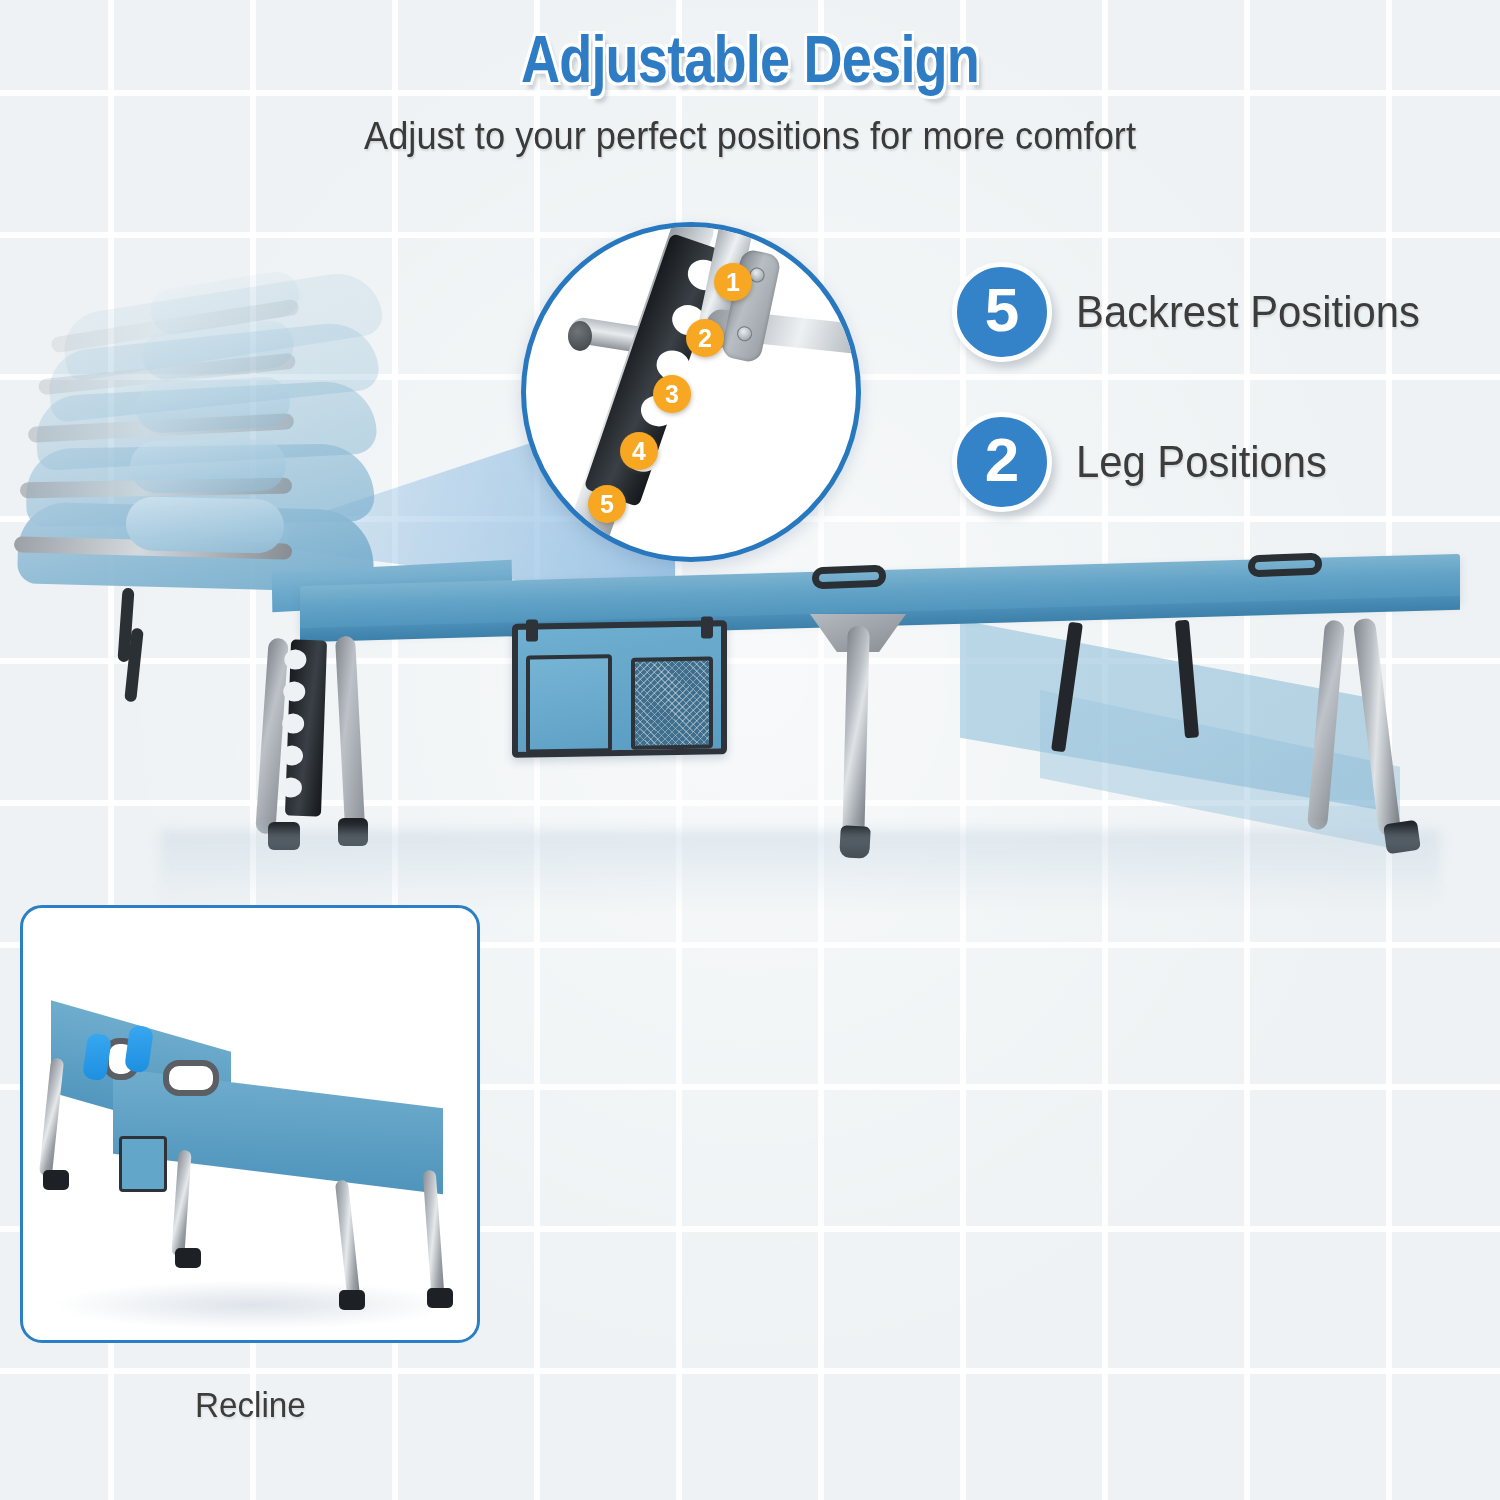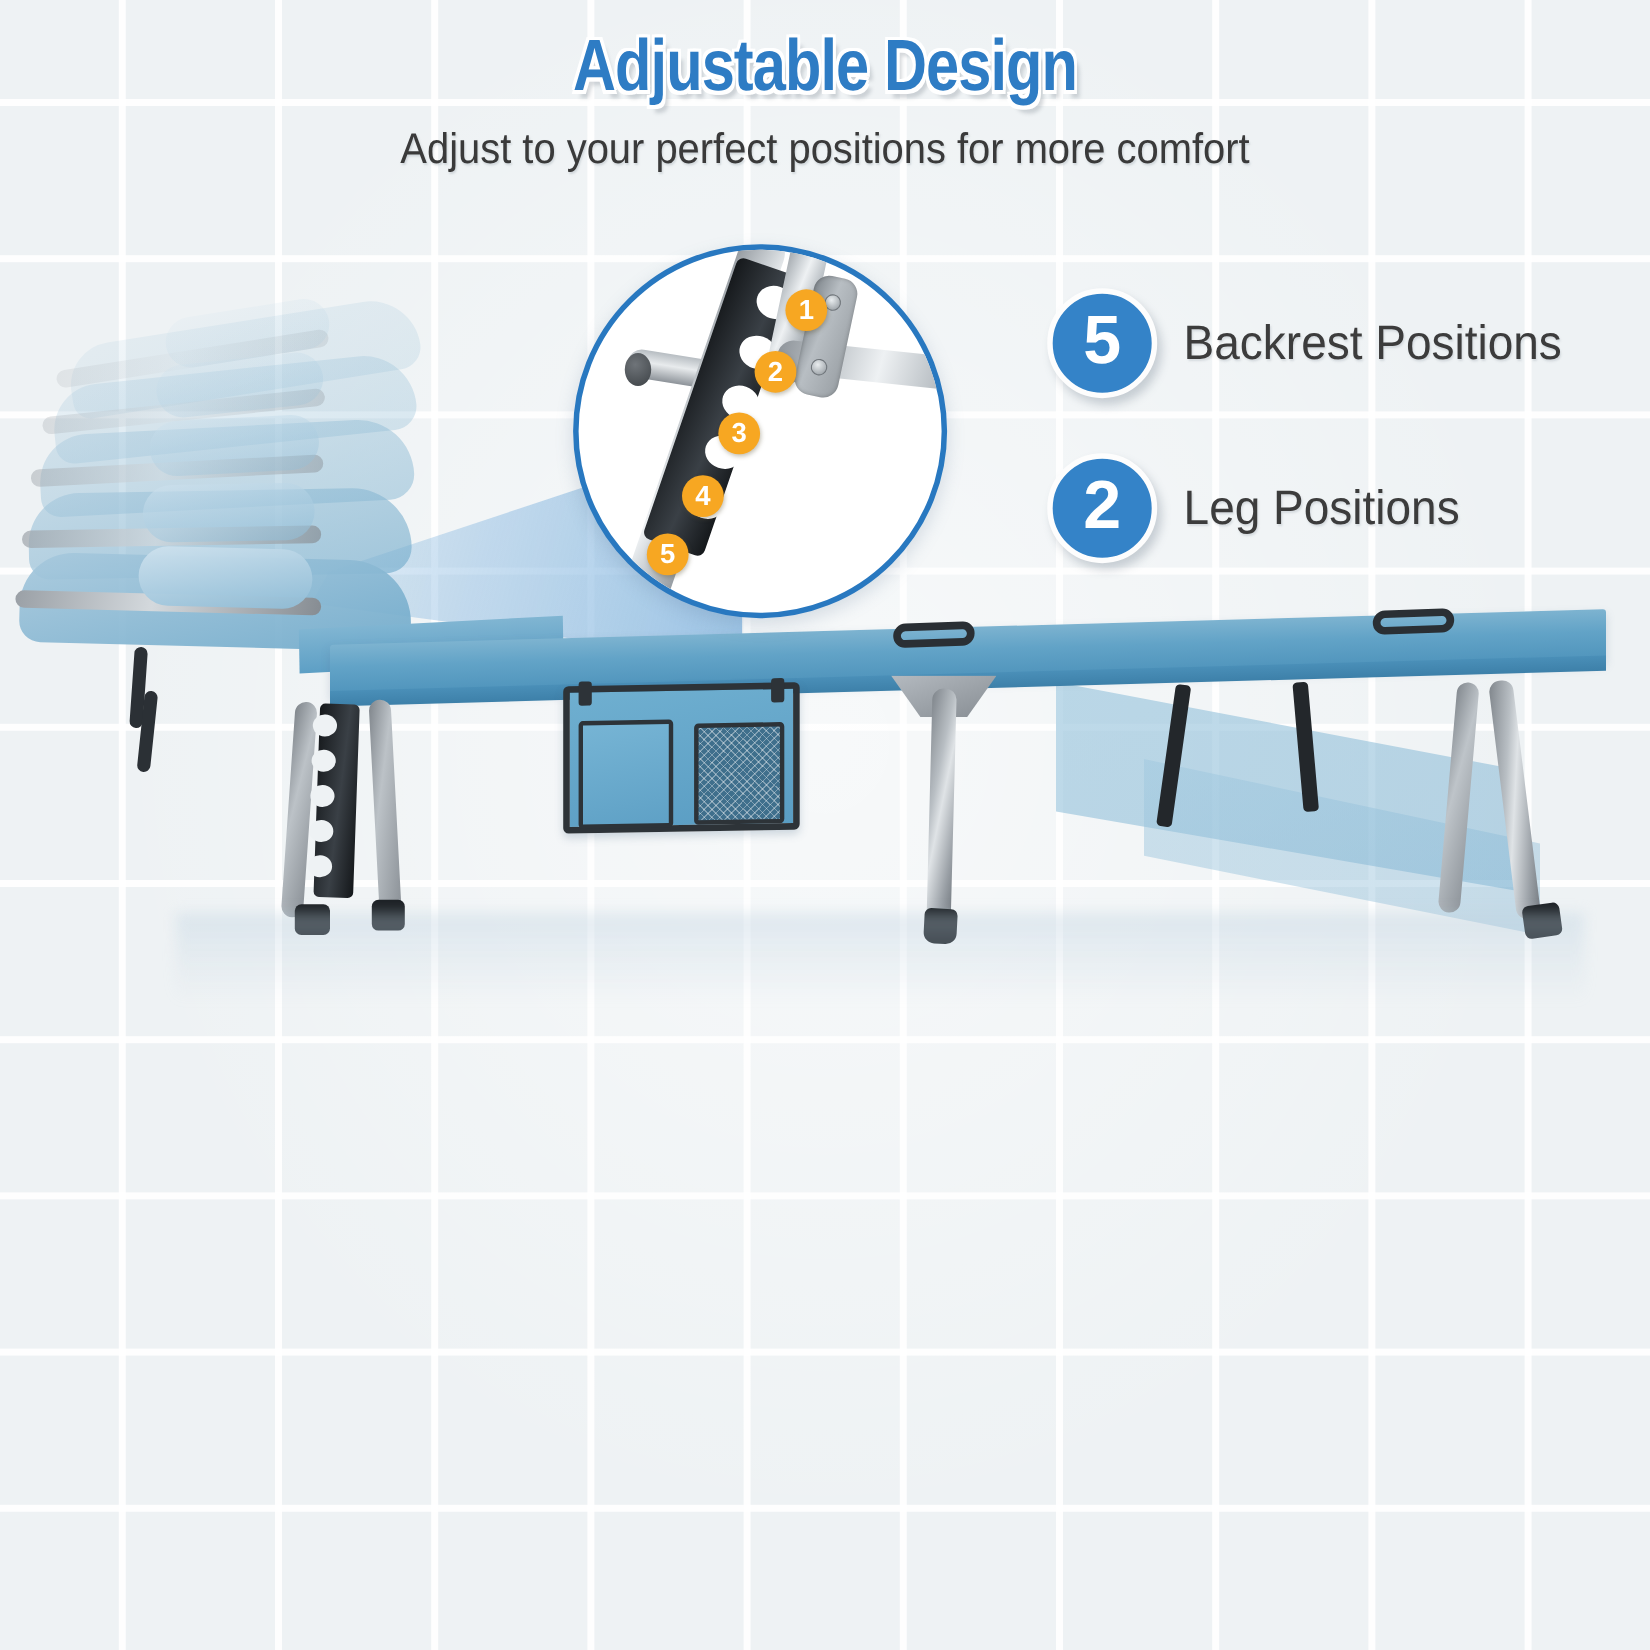--- a/index.html
+++ b/index.html
@@ -484,15 +484,36 @@
 </div>
 
 <div class="badge-row" id="badge-leg">
   <div class="badge-circle">2</div>
   <div class="badge-label">Leg Positions</div>
 </div>
 
 <div id="cards">
 
 
+  <div class="card-wrap">
+    <div class="card">
+      <div class="mini-shadow" id="c2-sh"></div>
+      <div class="mini-fab" id="c2-back"></div>
+      <div class="mini-fab" id="c2-deck"></div>
+      <div class="mini-hole" id="c2-hole"></div>
+      <div class="mini-bluepill" id="c2-bp1"></div>
+      <div class="mini-bluepill" id="c2-bp2"></div>
+      <div class="mini-hole" id="c2-hole2"></div>
+      <div class="mini-pocket" id="c2-pk"></div>
+      <div class="mini-tube" id="c2-t1"></div>
+      <div class="mini-tube" id="c2-t2"></div>
+      <div class="mini-tube" id="c2-t3"></div>
+      <div class="mini-tube" id="c2-t4"></div>
+      <div class="mini-foot" id="c2-f1"></div>
+      <div class="mini-foot" id="c2-f2"></div>
+      <div class="mini-foot" id="c2-f3"></div>
+      <div class="mini-foot" id="c2-f4"></div>
+    </div>
+    <div class="card-caption">Recline</div>
+  </div>
 
 
 </div>
 
 </body></html>

